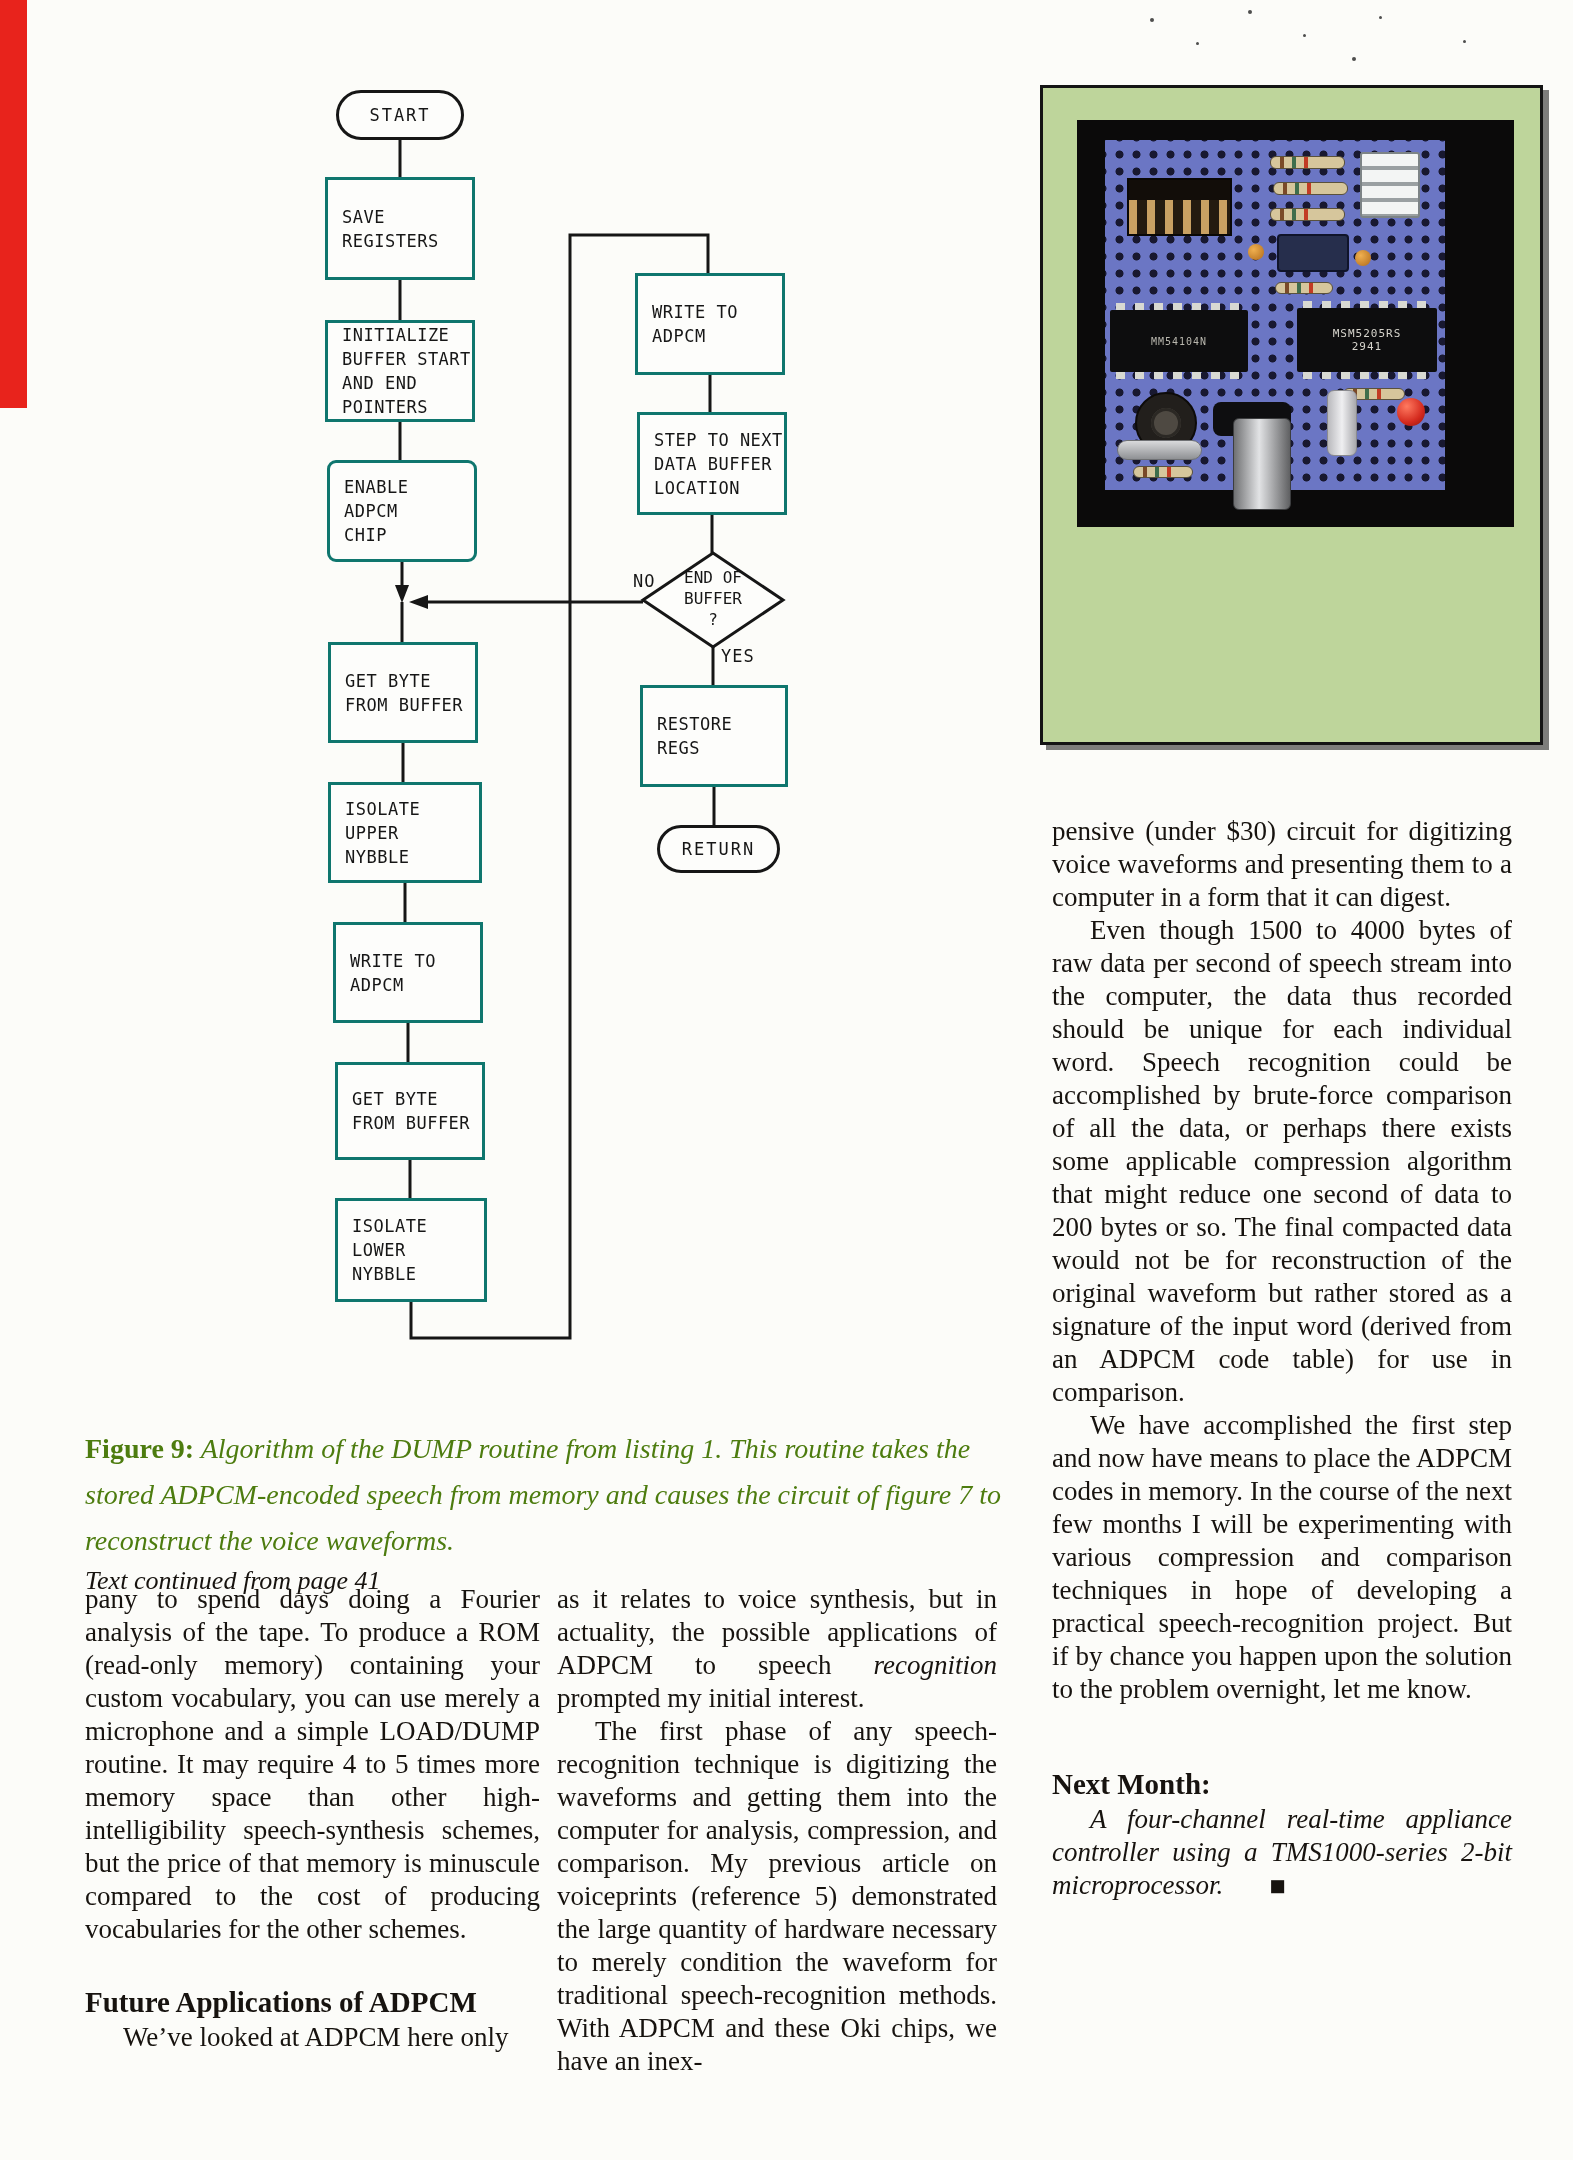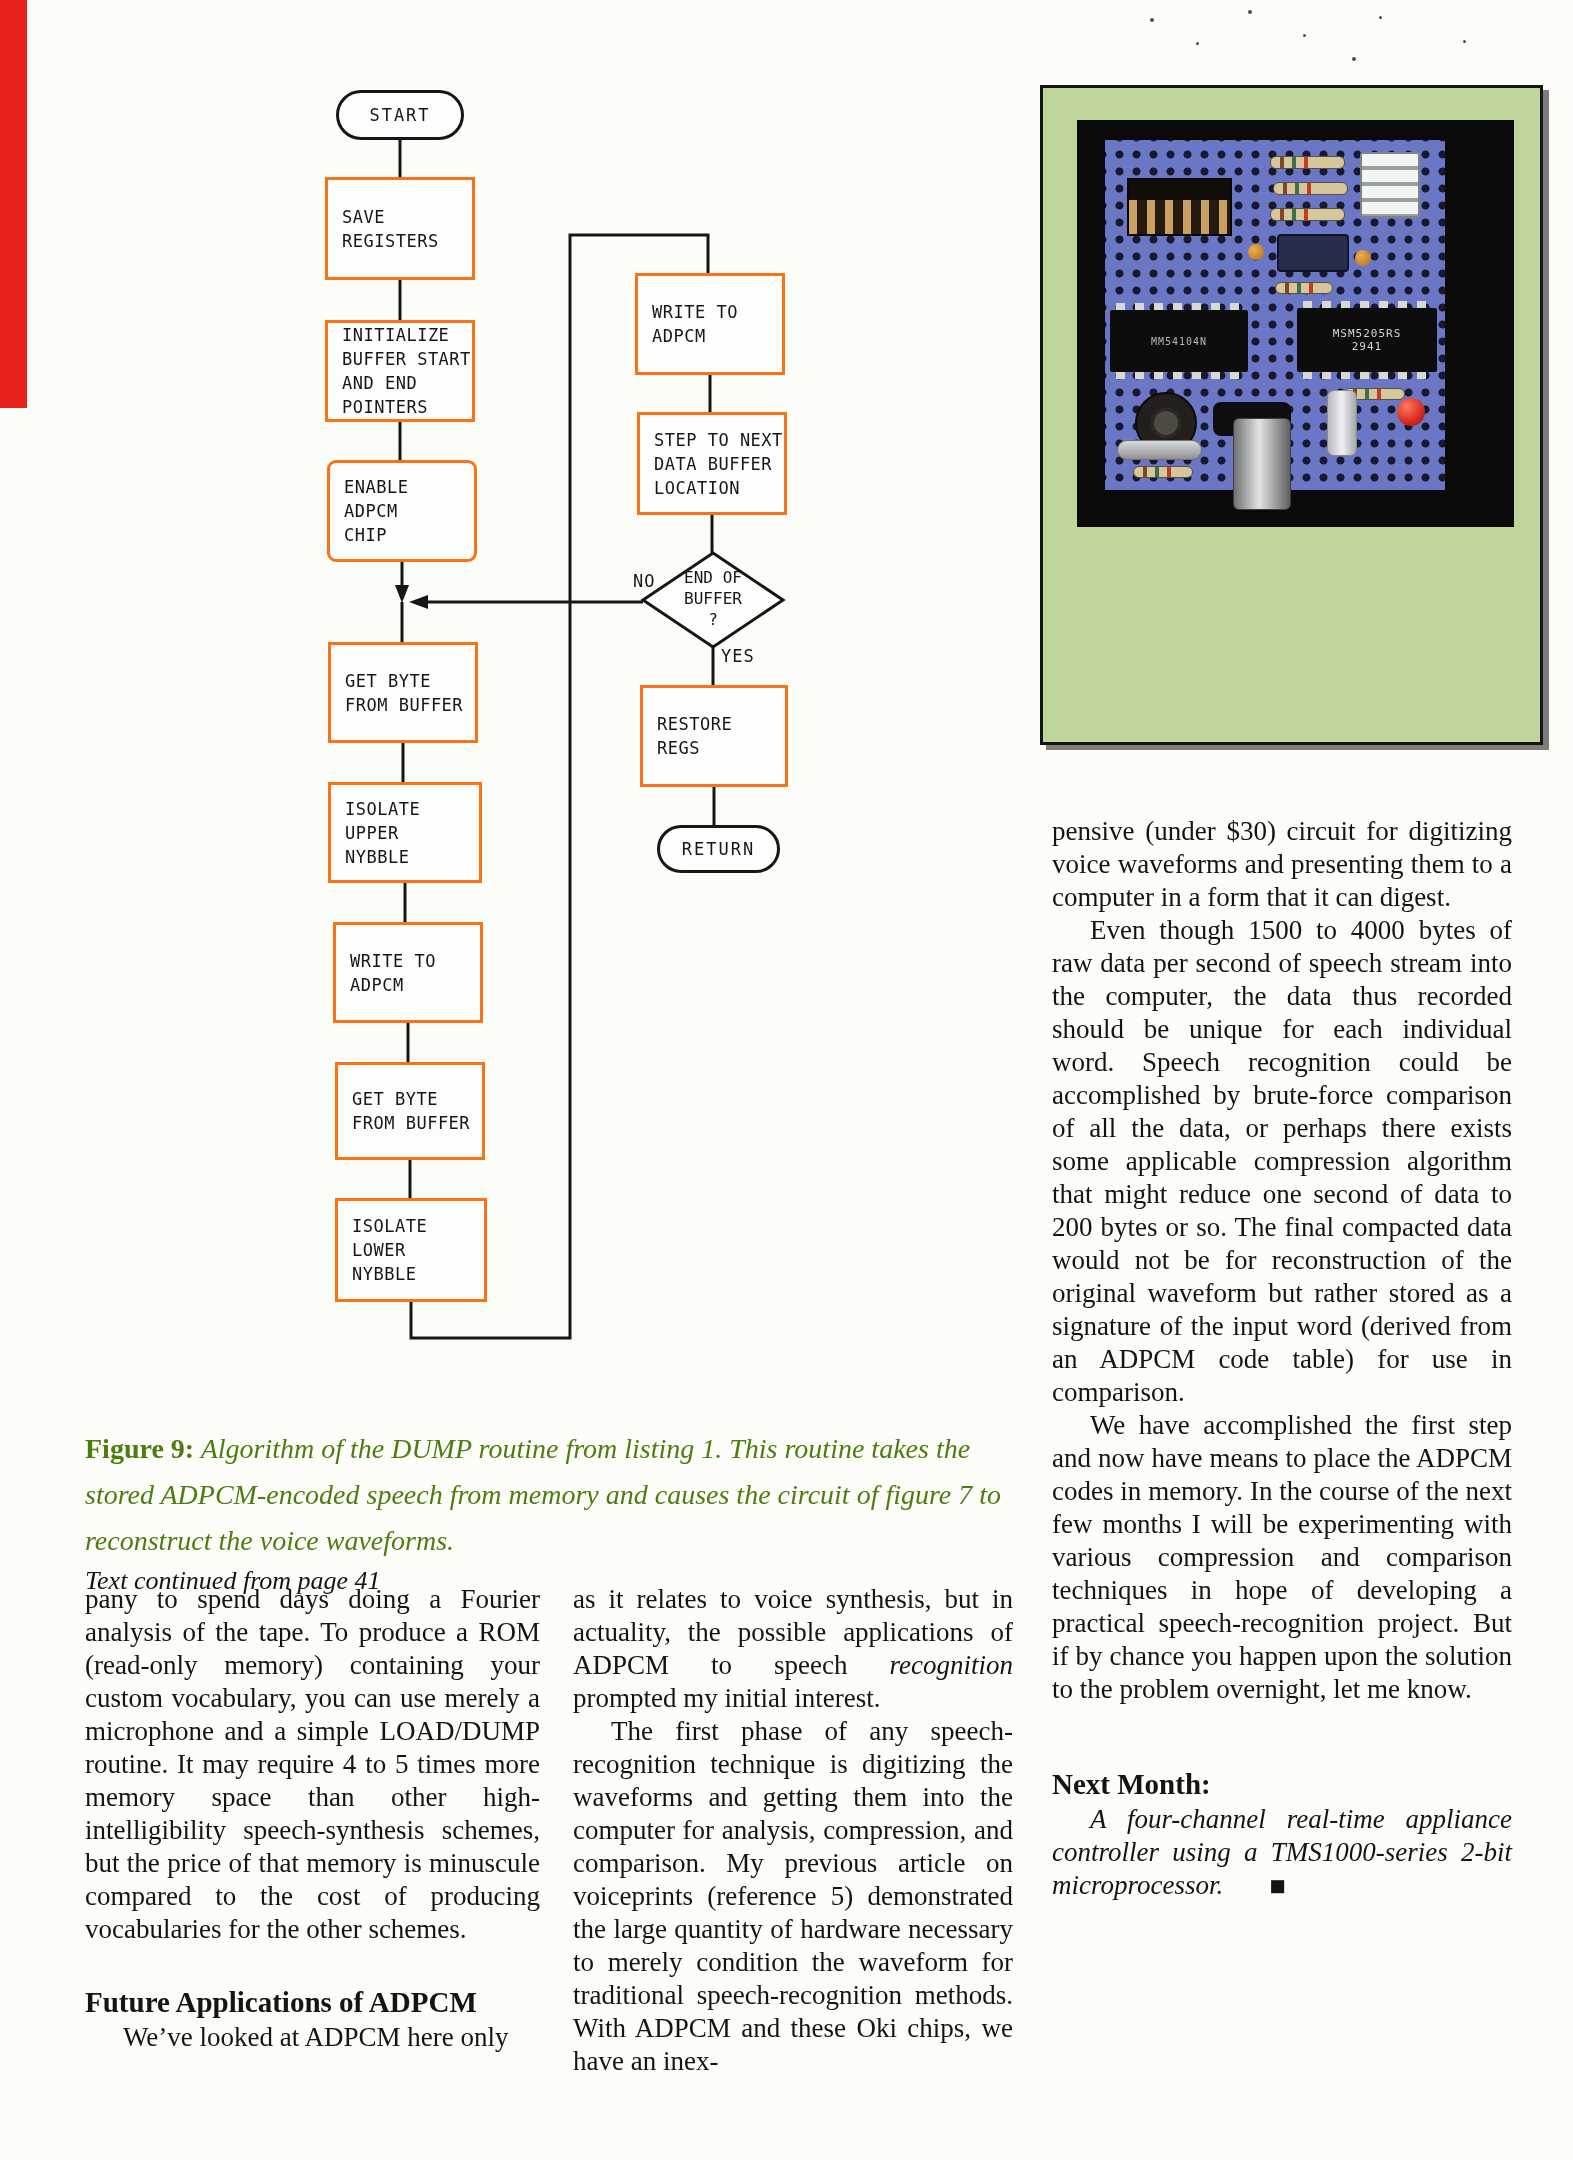--- a/index.html
+++ b/index.html
@@ -1,21 +1,21 @@
 <!DOCTYPE html>
 <html><head>
 <meta charset="utf-8">
 <style>
   html,body{margin:0;padding:0;background:#ffffff;}
   .page{position:relative;width:1573px;height:2160px;background:#fcfcf9;overflow:hidden;
         font-family:"Liberation Serif", serif;color:#181512;}
 
   
   .fc-svg{position:absolute;left:0;top:0;}
-  .fc-box{position:absolute;box-sizing:border-box;background:#fdfdfb;border:3px solid #f97316;
+  .fc-box{position:absolute;box-sizing:border-box;background:#fdfdfb;border:3px solid #0f766e;
           display:flex;align-items:center;padding-left:14px;
           font-family:"DejaVu Sans Mono", monospace;font-size:17px;letter-spacing:0.5px;
           line-height:24px;white-space:pre-line;color:#161616;}
   .fc-oval{position:absolute;box-sizing:border-box;background:#fdfdfb;border:3px solid #161616;
            border-radius:26px;display:flex;align-items:center;justify-content:center;
            font-family:"DejaVu Sans Mono", monospace;font-size:17px;letter-spacing:2px;color:#161616;}
   .fc-diamond-label{position:absolute;text-align:center;font-family:"DejaVu Sans Mono", monospace;
            font-size:16px;line-height:21px;white-space:pre-line;color:#161616;}
   .fc-edge-label{position:absolute;font-family:"DejaVu Sans Mono", monospace;font-size:17px;
            letter-spacing:1px;color:#161616;}
@@ -194,21 +194,21 @@
   <p class="fig-caption"><b>Figure 9:</b><span> Algorithm of the DUMP routine from listing 1. This routine takes the stored ADPCM-encoded speech from memory and causes the circuit of figure 7 to reconstruct the voice waveforms.</span></p>
 
   <p class="continued">Text continued from page 41</p>
 
   <div class="bodycol" style="left:85px;top:1583px;width:455px;">
     <p>pany to spend days doing a Fourier analysis of the tape. To produce a ROM (read-only memory) containing your custom vocabulary, you can use merely a microphone and a simple LOAD/DUMP routine. It may require 4 to 5 times more memory space than other high-intelligibility speech-synthesis schemes, but the price of that memory is minuscule compared to the cost of producing vocabularies for the other schemes.</p>
     <p class="subhead">Future Applications of ADPCM</p>
     <p class="ind">We’ve looked at ADPCM here only</p>
   </div>
 
-  <div class="bodycol" style="left:573px;top:1583px;width:440px;">
+  <div class="bodycol" style="left:557px;top:1583px;width:440px;">
     <p><span>as it relates to voice synthesis, but in actuality, the possible applications of ADPCM to speech </span><span class="em">recognition</span><span> prompted my initial interest.</span></p>
     <p class="ind">The first phase of any speech-recognition technique is digitizing the waveforms and getting them into the computer for analysis, compression, and comparison. My previous article on voiceprints (reference 5) demonstrated the large quantity of hardware necessary to merely condition the waveform for traditional speech-recognition methods. With ADPCM and these Oki chips, we have an inex-</p>
   </div>
 
   <div class="bodycol" style="left:1052px;top:815px;width:460px;">
     <p>pensive (under $30) circuit for digitizing voice waveforms and presenting them to a computer in a form that it can digest.</p>
     <p class="ind">Even though 1500 to 4000 bytes of raw data per second of speech stream into the computer, the data thus recorded should be unique for each individual word. Speech recognition could be accomplished by brute-force comparison of all the data, or perhaps there exists some applicable compression algorithm that might reduce one second of data to 200 bytes or so. The final compacted data would not be for reconstruction of the original waveform but rather stored as a signature of the input word (derived from an ADPCM code table) for use in comparison.</p>
     <p class="ind">We have accomplished the first step and now have means to place the ADPCM codes in memory. In the course of the next few months I will be experimenting with various compression and comparison techniques in hope of developing a practical speech-recognition project. But if by chance you happen upon the solution to the problem overnight, let me know.</p>
     <p class="subhead nm">Next Month:</p>
     <p class="ind nm-text"><span>A four-channel real-time appliance controller using a TMS1000-series 2-bit microprocessor.</span><span class="endmark">■</span></p>

